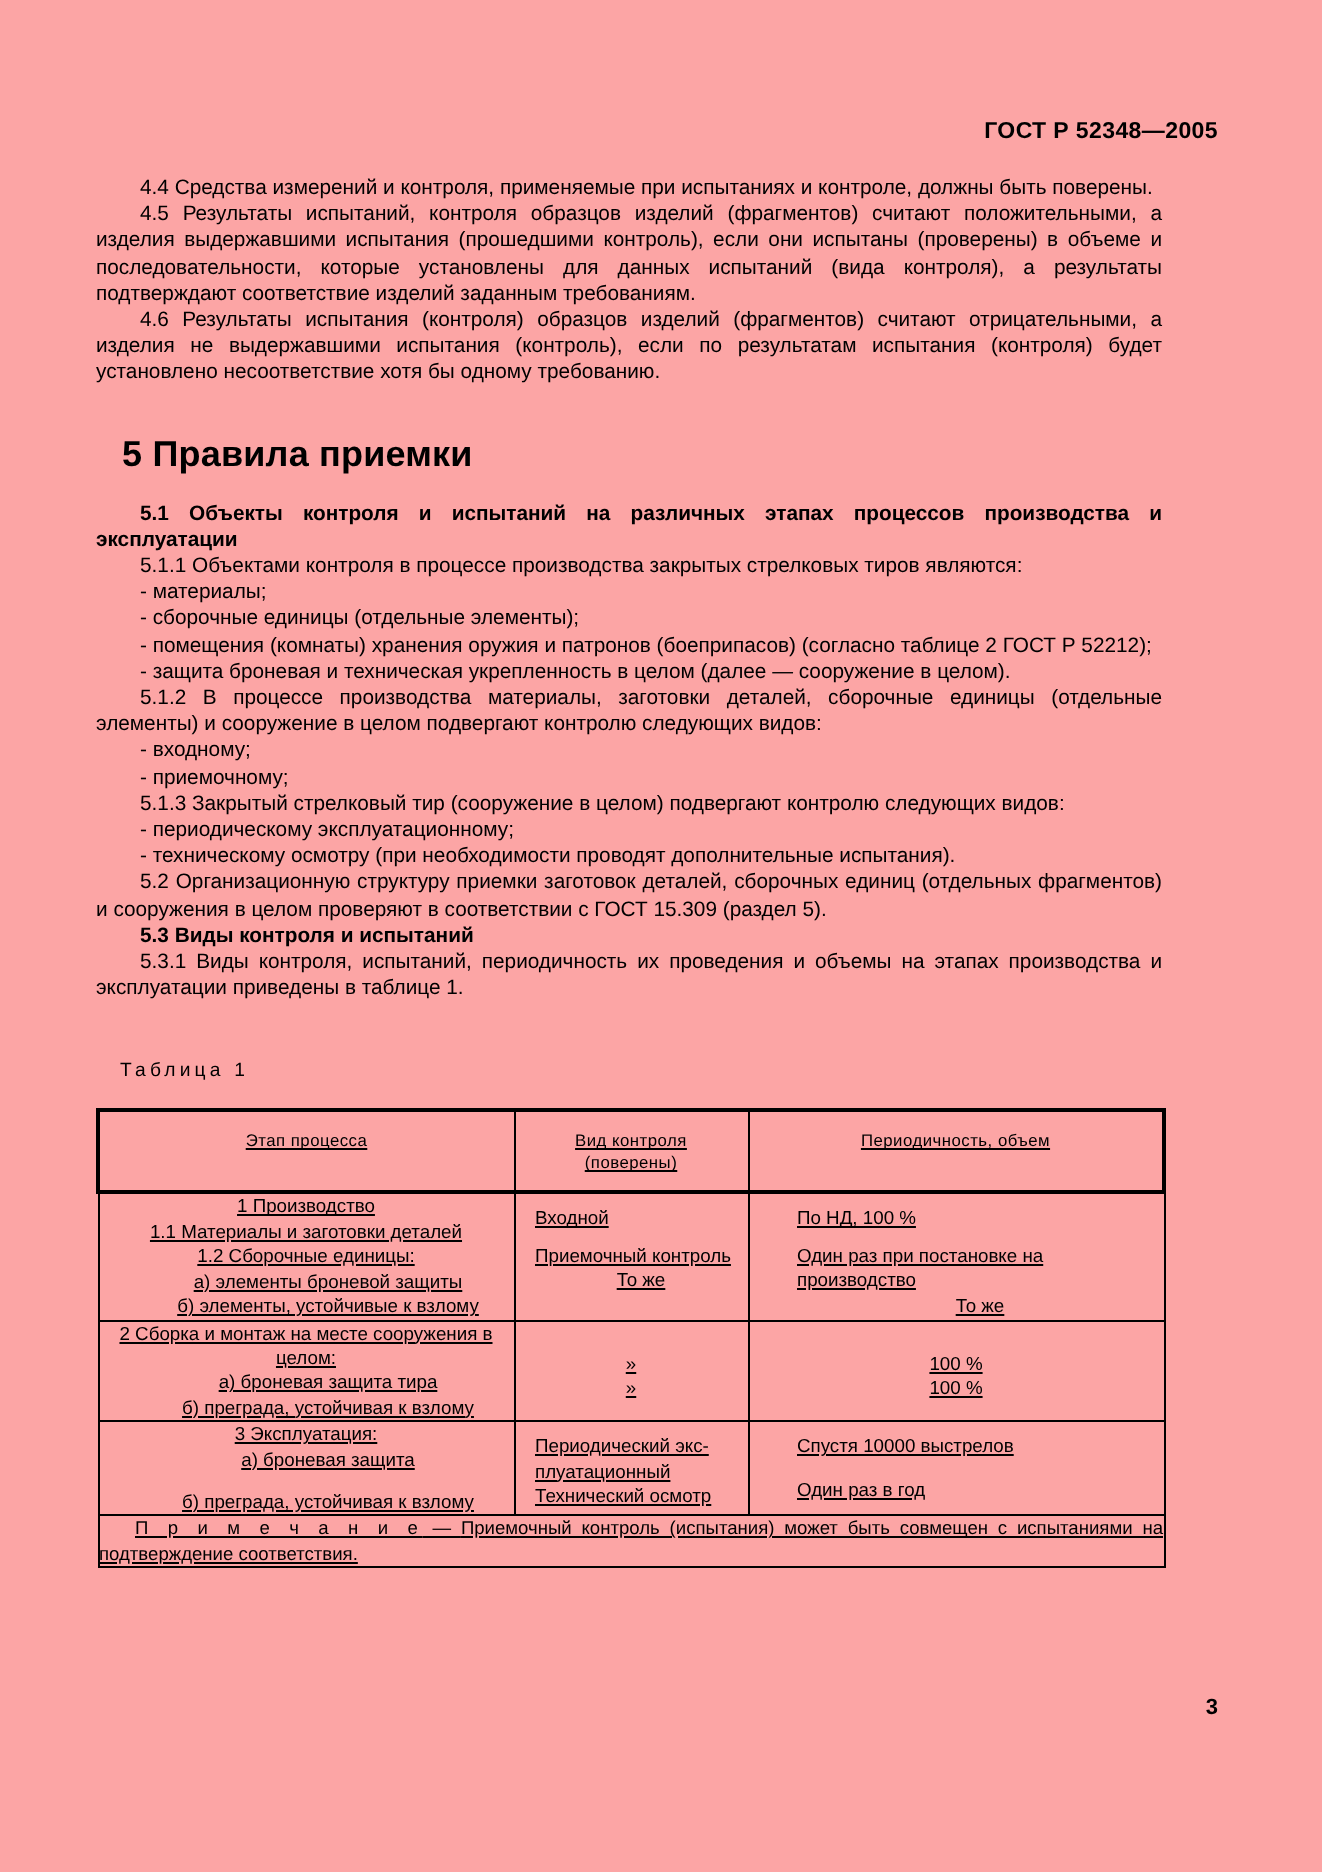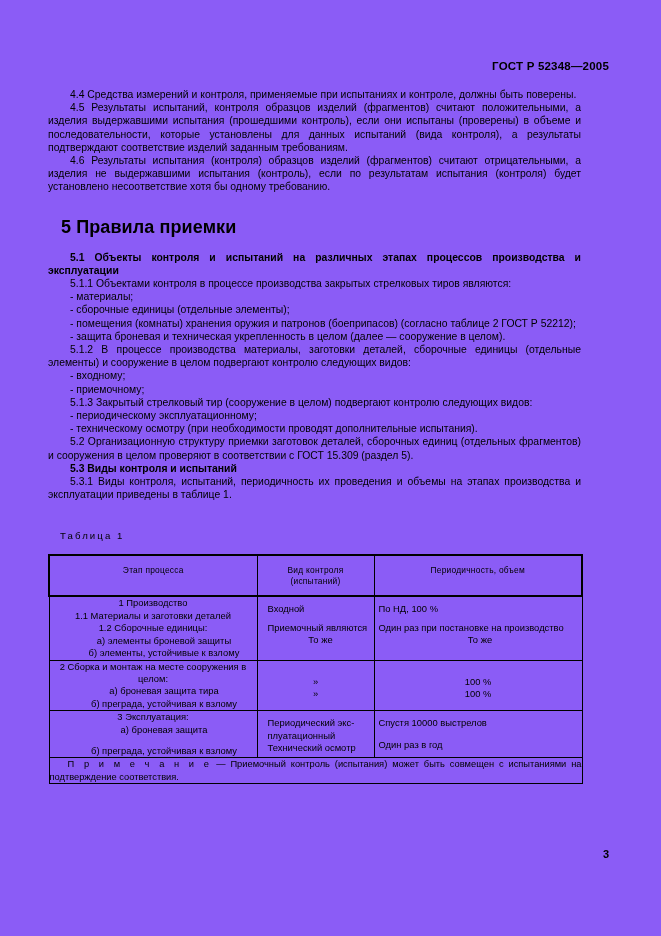--- a/index.html
+++ b/index.html
@@ -9,21 +9,21 @@
     background: #ffffff;
   }
   body {
     font-family: "Liberation Sans", "DejaVu Sans", sans-serif;
     color: #000000;
   }
   .page {
     position: relative;
     width: 661px;
     height: 936px;
-    background: #8b5cf6;
+    background: #fca5a5;
     overflow: hidden;
     box-sizing: border-box;
   }
   
   .page-header {
     position: absolute;
     top: 60px;
     left: 48px;
     right: 52px;
     text-align: right;
@@ -85,20 +85,21 @@
     width: 533px;
     margin-top: 7px;
     table-layout: fixed;
     font-size: 9.2px;
   }
   table.gost th,
   table.gost td {
     border: 1px solid #000;
     padding: 0;
     vertical-align: top;
+    text-decoration: underline;
   }
   table.gost thead th {
     border-bottom: 2px solid #000;
     text-align: center;
     font-weight: normal;
     font-size: 8.4px;
     line-height: 11px;
     padding: 9px 4px 8px 4px;
     letter-spacing: 0.25px;
   }
@@ -107,21 +108,21 @@
   table.gost thead tr th { border-top: 2px solid #000; }
 
   td.c1, td.c2, td.c3 {
     font-size: 9.4px;
     line-height: 12.4px;
     padding: 5px 5px 6px 6px;
   }
   td.c1 { border-left: 2px solid #000; text-align: center; }
   td.c2 { text-align: center; }
   td.c3 { border-right: 2px solid #000; text-align: center; }
-  td.c3.lft { text-align: left; padding-left: 4px; margin-left: 20px; }
+  td.c3.lft { text-align: left; padding-left: 24px; margin-left: 20px; }
   td.c2.lft { text-align: left; padding-left: 10px; }
 
   .lvl0 { display: block; }
   .lvl2 { display: block; padding-left: 22px; }
   .gap  { display: block; height: 9px; }
   .gap-s{ display: block; height: 6px; }
 
   td.note {
     border-left: 2px solid #000;
     border-right: 2px solid #000;
@@ -189,40 +190,40 @@
       <colgroup>
         <col style="width:208px">
         <col style="width:117px">
         <col style="width:208px">
       </colgroup>
       <thead>
         <tr>
           <th>Этап процесса</th>
           <th>
             <span>Вид контроля</span><br>
-            <span>(испытаний)</span>
+            <span>(поверены)</span>
           </th>
           <th>Периодичность, объем</th>
         </tr>
       </thead>
       <tbody>
 
         <tr>
           <td class="c1">
             <span class="lvl0">1  Производство</span>
             <span class="lvl0">1.1  Материалы и заготовки деталей</span>
             <span class="lvl0">1.2  Сборочные единицы:</span>
             <span class="lvl2">а)  элементы броневой защиты</span>
             <span class="lvl2">б)  элементы, устойчивые к взлому</span>
           </td>
           <td class="c2 lft">
             <span class="gap-s"></span>
             <span class="lvl0">Входной</span>
             <span class="gap-s"></span>
-            <span class="lvl0">Приемочный являются</span>
+            <span class="lvl0">Приемочный контроль</span>
             <span class="lvl0" style="text-align:center">То же</span>
           </td>
           <td class="c3 lft">
             <span class="gap-s"></span>
             <span class="lvl0">По НД, 100 %</span>
             <span class="gap-s"></span>
             <span class="lvl0">Один раз при постановке на производство</span>
             <span class="lvl0" style="text-align:center">То же</span>
           </td>
         </tr>

